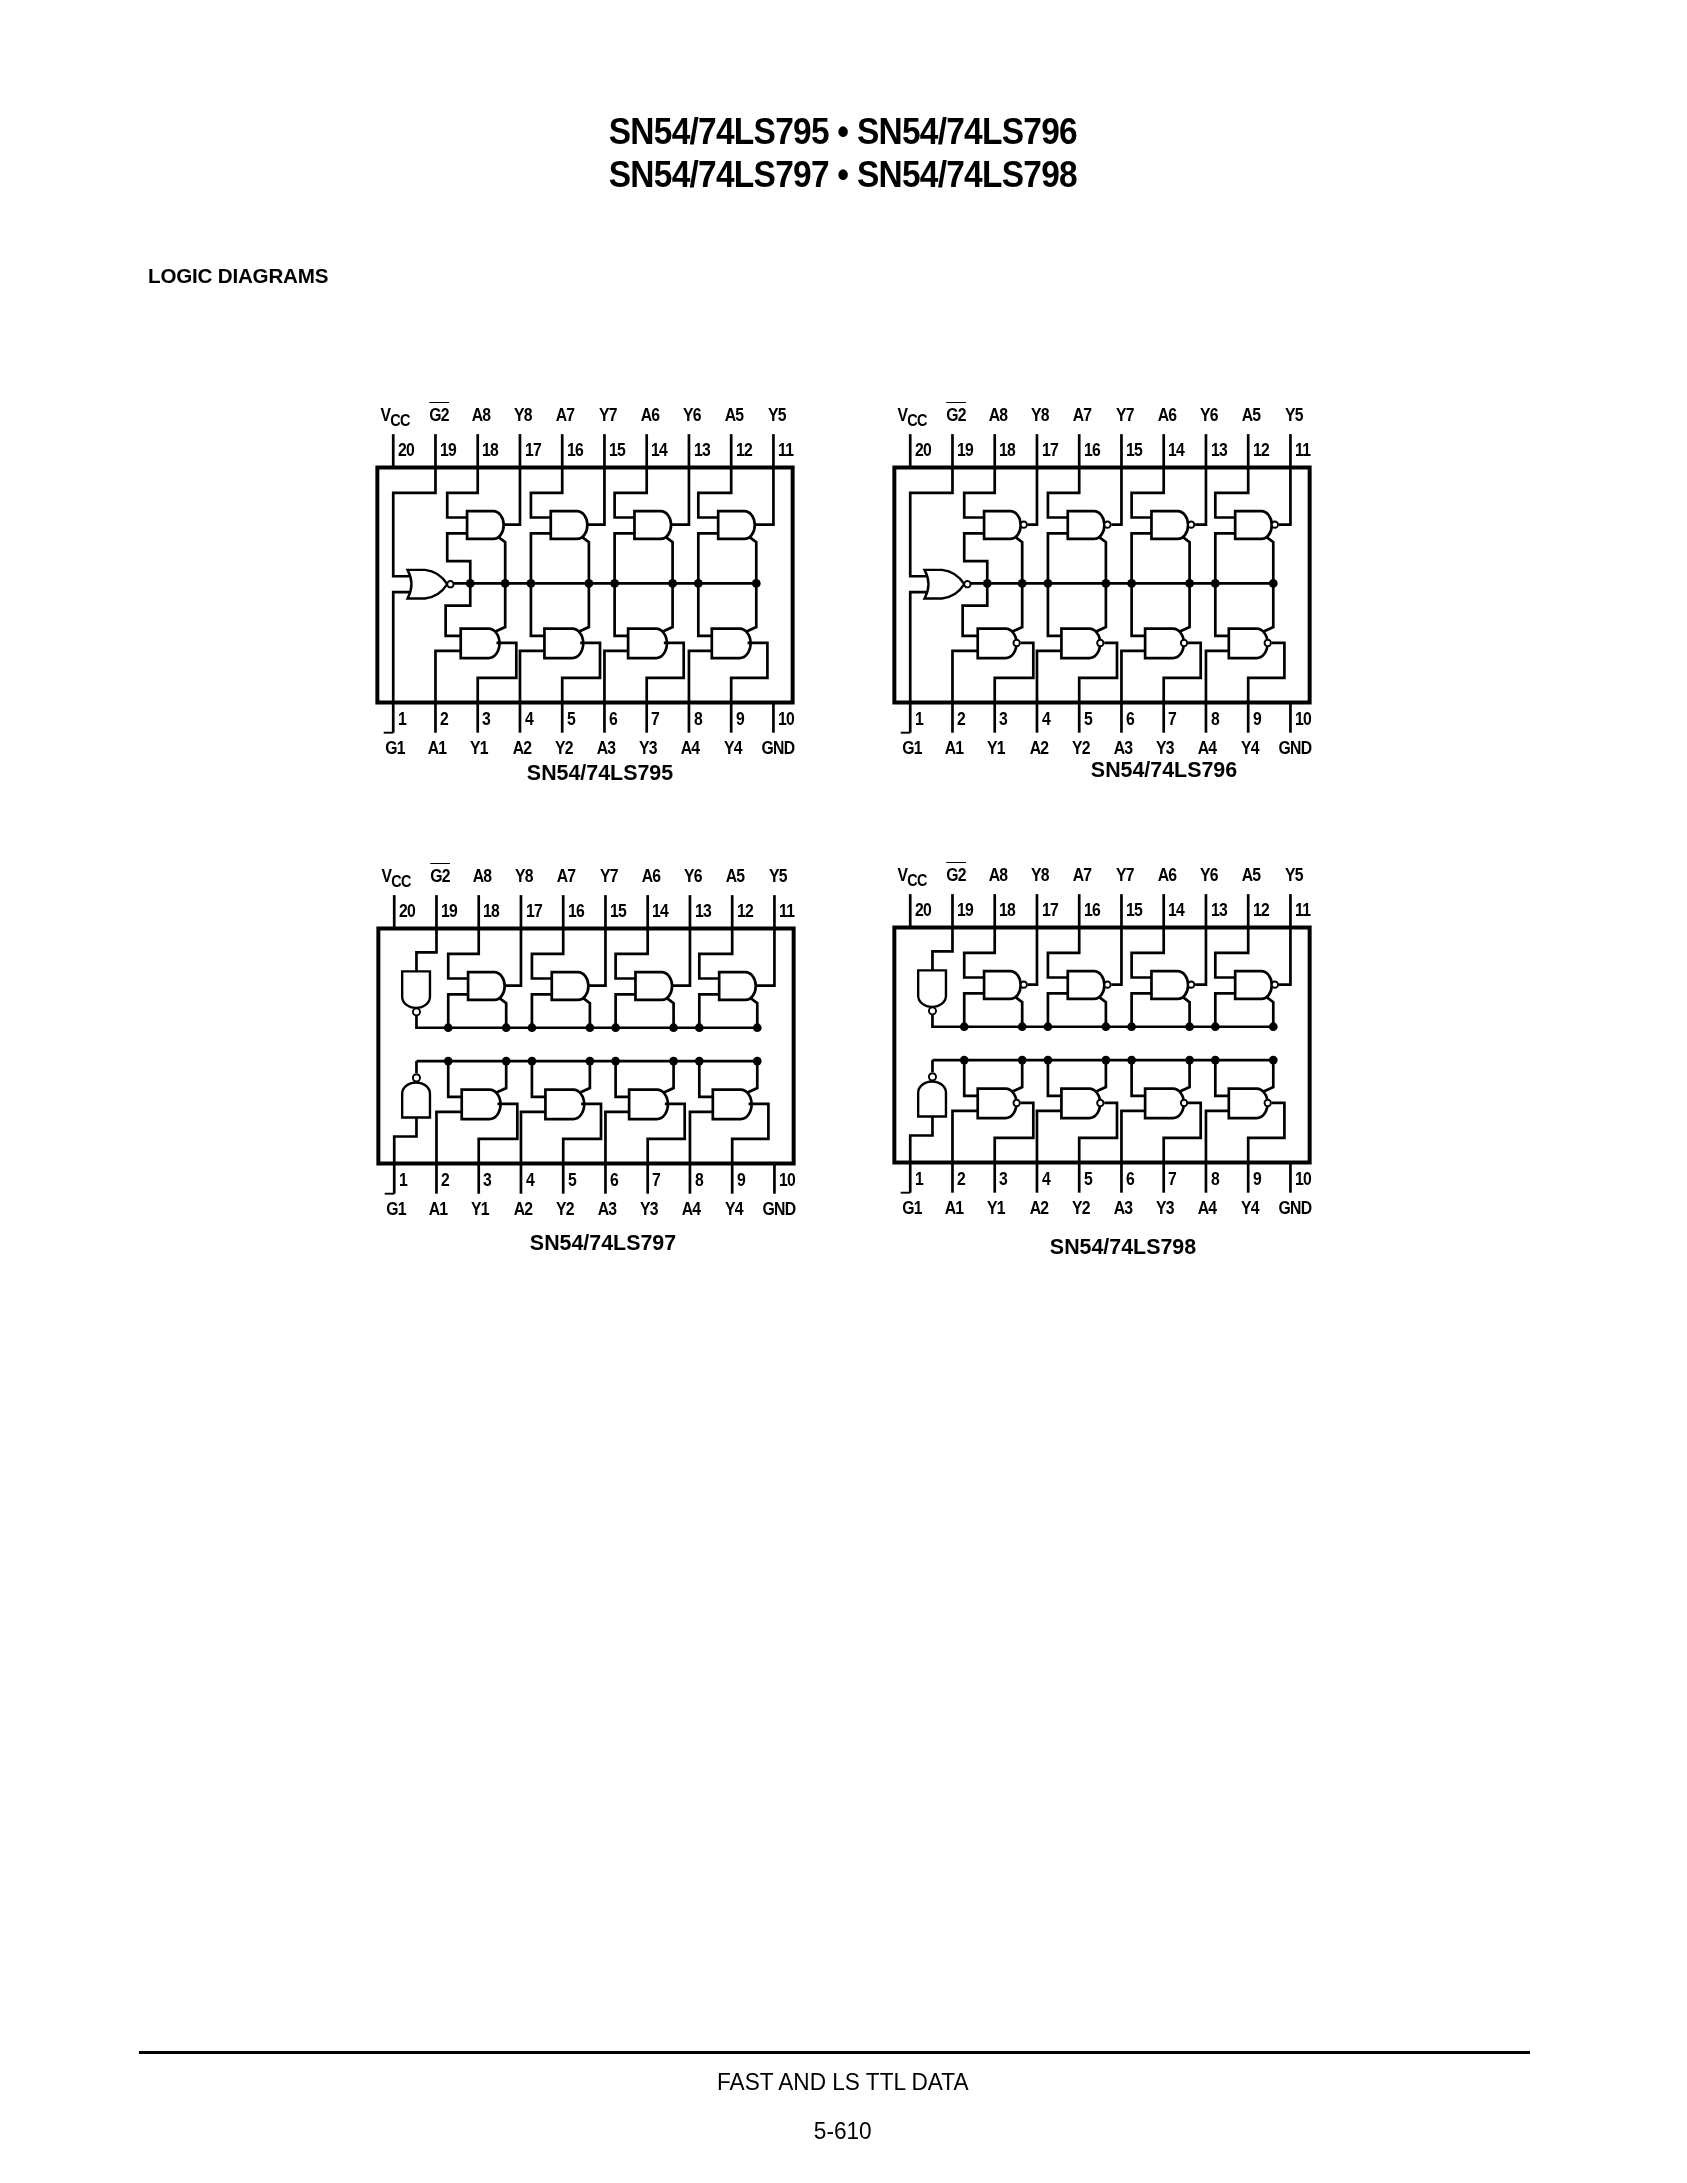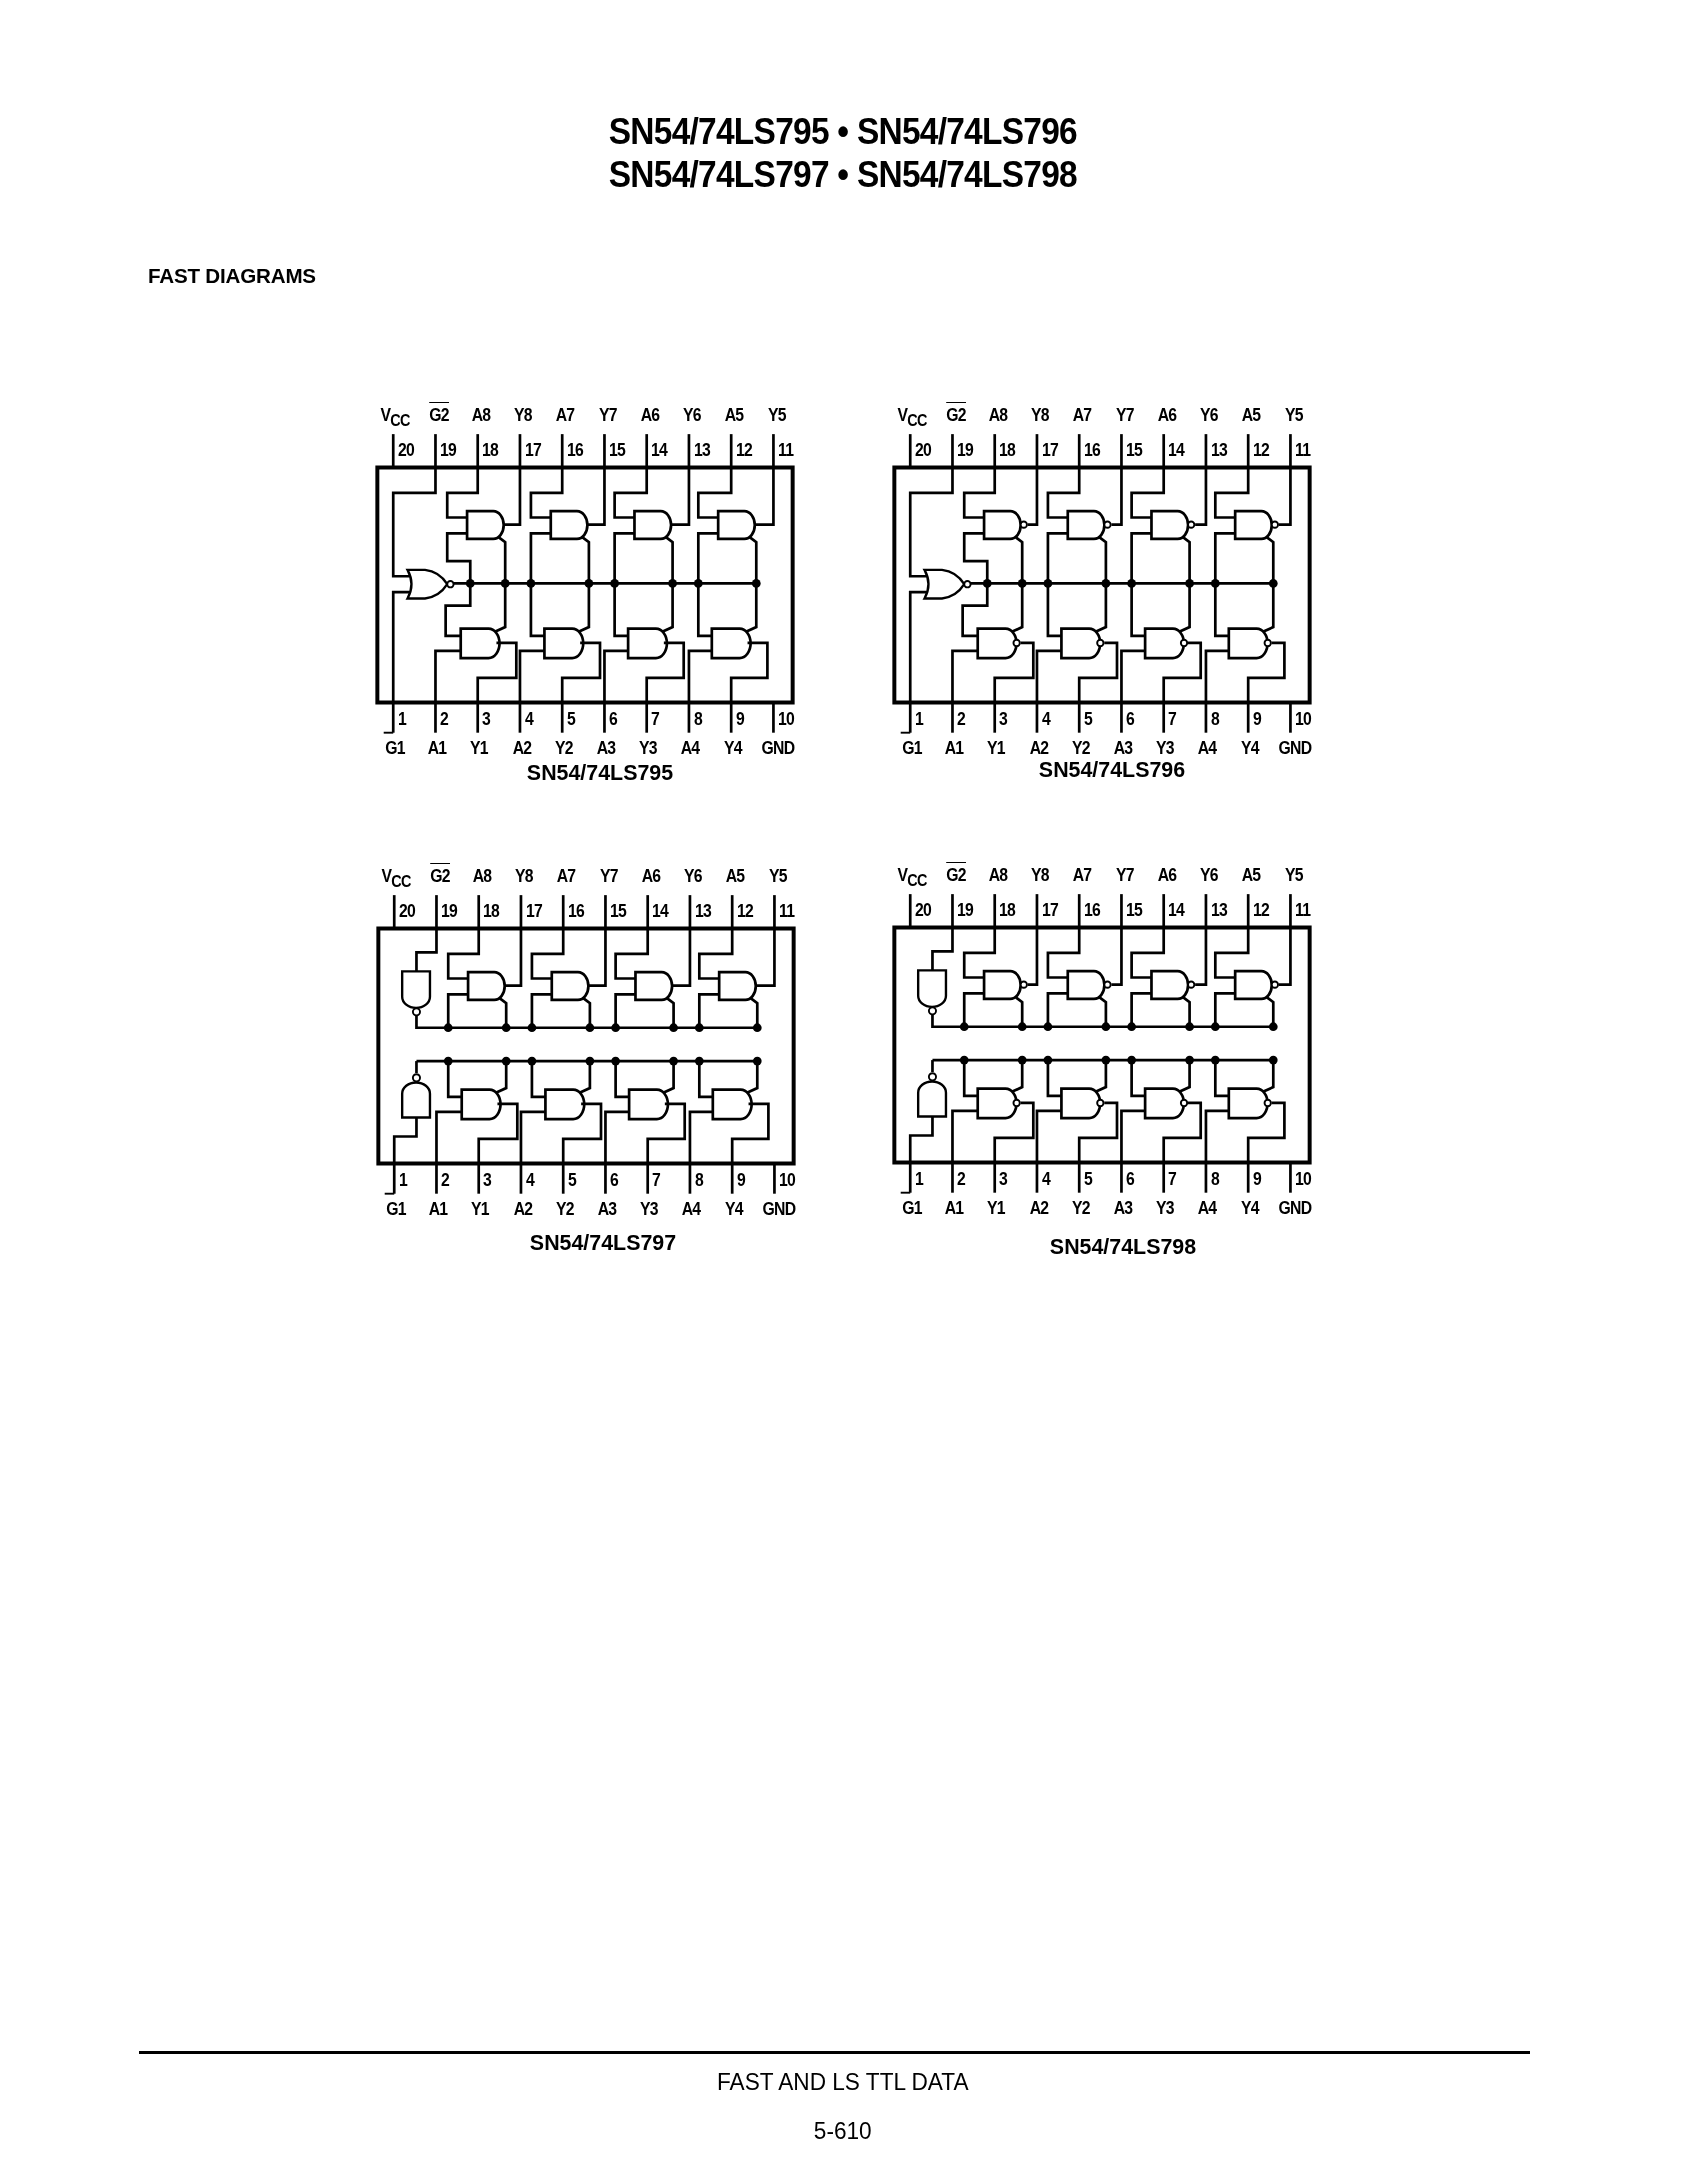--- a/index.html
+++ b/index.html
@@ -17,21 +17,21 @@
   #footer-rule { position: absolute; left: 139px; top: 2051px; width: 1391px; height: 3.2px; background: #000; }
   #footer-text { position: absolute; left: 0; width: 1687px; top: 2068px; text-align: center; font-size: 24.6px; transform: scaleX(0.92); transform-origin: 834px 0; }
   #page-number { position: absolute; left: 0; width: 1687px; top: 2117px; text-align: center; font-size: 24.6px; transform: scaleX(0.92); transform-origin: 834px 0; }
 </style>
 </head>
 <body>
 
 <div id="title-1" class="title-line">SN54/74LS795 • SN54/74LS796</div>
 <div id="title-2" class="title-line">SN54/74LS797 • SN54/74LS798</div>
 
-<div id="section-heading">FAST DIAGRAMS</div>
+<div id="section-heading">LOGIC DIAGRAMS</div>
 
 <div id="diagrams">
     <div class="diagram" style="left: 290px; top: 380px;">
       <svg width="590" height="410" viewBox="0 0 743 516">
         <g transform="translate(110,110)">
           <path d="M0,0 H523 V296 H0 Z" fill="none" stroke="#000" stroke-width="5" stroke-linejoin="miter"></path>
           <path d="M20,-42 V0" fill="none" stroke="#000" stroke-width="3.4" stroke-linejoin="miter"></path>
           <path d="M20,296 V334" fill="none" stroke="#000" stroke-width="3.4" stroke-linejoin="miter"></path>
           <path d="M73.2,-42 V0" fill="none" stroke="#000" stroke-width="3.4" stroke-linejoin="miter"></path>
           <path d="M73.2,296 V334" fill="none" stroke="#000" stroke-width="3.4" stroke-linejoin="miter"></path>
@@ -307,21 +307,21 @@
       <div class="pin-label" style="left: 316px; top: 358px;">A3</div>
       <div class="pin-num" style="left: 361px; top: 329px;">7</div>
       <div class="pin-label" style="left: 358px; top: 358px;">Y3</div>
       <div class="pin-num" style="left: 404px; top: 329px;">8</div>
       <div class="pin-label" style="left: 400px; top: 358px;">A4</div>
       <div class="pin-num" style="left: 446px; top: 329px;">9</div>
       <div class="pin-label" style="left: 443px; top: 358px;">Y4</div>
       <div class="pin-num" style="left: 488px; top: 329px;">10</div>
       <div class="pin-label" style="left: 488px; top: 358px;">GND</div>
     </div>
-    <div class="caption" style="left: 1112px; top: 758px;">SN54/74LS796</div>
+    <div class="caption" style="left: 1164px; top: 758px;">SN54/74LS796</div>
     <div class="diagram" style="left: 291px; top: 841px;">
       <svg width="590" height="410" viewBox="0 0 743 516">
         <g transform="translate(110,110)">
           <path d="M0,0 H523 V296 H0 Z" fill="none" stroke="#000" stroke-width="5" stroke-linejoin="miter"></path>
           <path d="M20,-42 V0" fill="none" stroke="#000" stroke-width="3.4" stroke-linejoin="miter"></path>
           <path d="M20,296 V334" fill="none" stroke="#000" stroke-width="3.4" stroke-linejoin="miter"></path>
           <path d="M73.2,-42 V0" fill="none" stroke="#000" stroke-width="3.4" stroke-linejoin="miter"></path>
           <path d="M73.2,296 V334" fill="none" stroke="#000" stroke-width="3.4" stroke-linejoin="miter"></path>
           <path d="M126.4,-42 V0" fill="none" stroke="#000" stroke-width="3.4" stroke-linejoin="miter"></path>
           <path d="M126.4,296 V334" fill="none" stroke="#000" stroke-width="3.4" stroke-linejoin="miter"></path>

